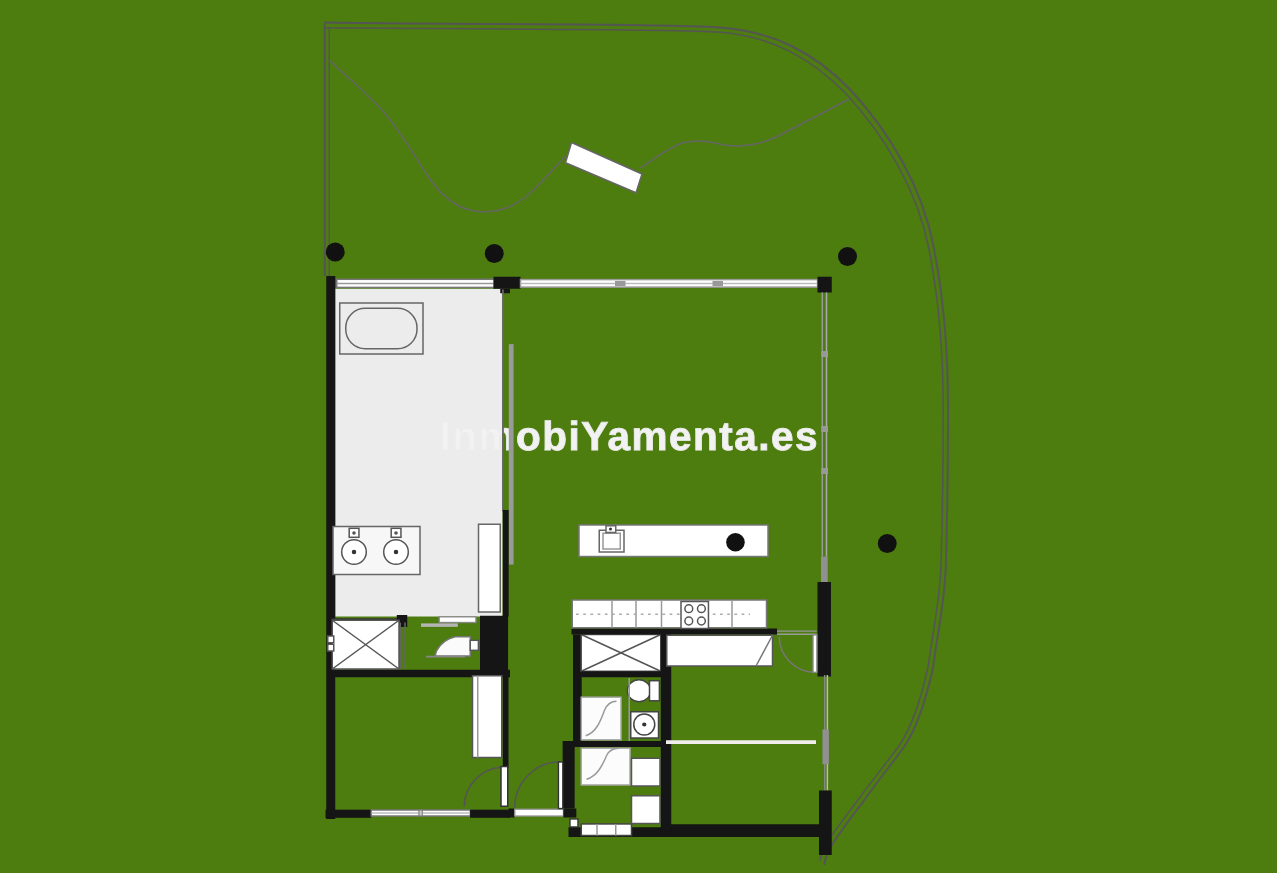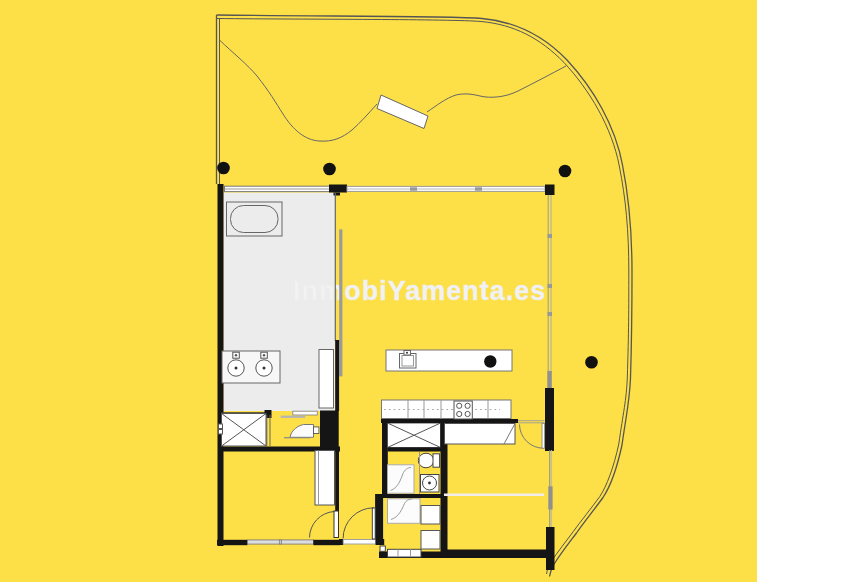--- a/index.html
+++ b/index.html
@@ -1,16 +1,16 @@
 <!DOCTYPE html>
 <html><head>
 <meta charset="utf-8">
 <style>
   html,body{margin:0;padding:0;background:#ffffff;}
-  .page{position:relative;width:757px;height:582px;background:#fde047;overflow:hidden;
+  .page{position:relative;width:851px;height:582px;background:#4d7c0f;overflow:hidden;
         font-family:"Liberation Sans", sans-serif;}
 </style>
 </head>
 <body>
 <div class="page">
 <svg width="851" height="582" viewBox="0 0 851 582">
 
 <path d="M216.5 15 C 310 16.5 450 15.5 482 18.5 C 516 21.5 543 35 567 60 C 593 88 615 125 622.5 165 C 629 198 632 230 632 272 C 632 310 632 330 630.5 378 C 629.5 402 626.5 413 622 445 C 617 468 610 487 603 497.5 C 594 510 584 522 576.5 533 C 569 543 561 553 553.5 565 C 551 570 550 573 549.5 576.5" fill="none" stroke="#555" stroke-width="1.3"></path>
 
 <path d="M216.5 18.5 C 310 19.5 450 19 481 21.5 C 514 24.5 540 38 564 62.5 C 589.5 90 611.8 127 619.3 166 C 625.8 199 628.8 230 628.8 272 C 628.8 310 628.8 330 627.3 378 C 626.3 401 623.3 412 618.8 444 C 613.8 467 606.8 486 599.8 496.5 C 590.8 509 580.8 521 573.3 531.5 C 566 541.5 557.8 551.5 550.3 563 C 548 567.5 547 570.5 546.6 574" fill="none" stroke="#555" stroke-width="1"></path>

